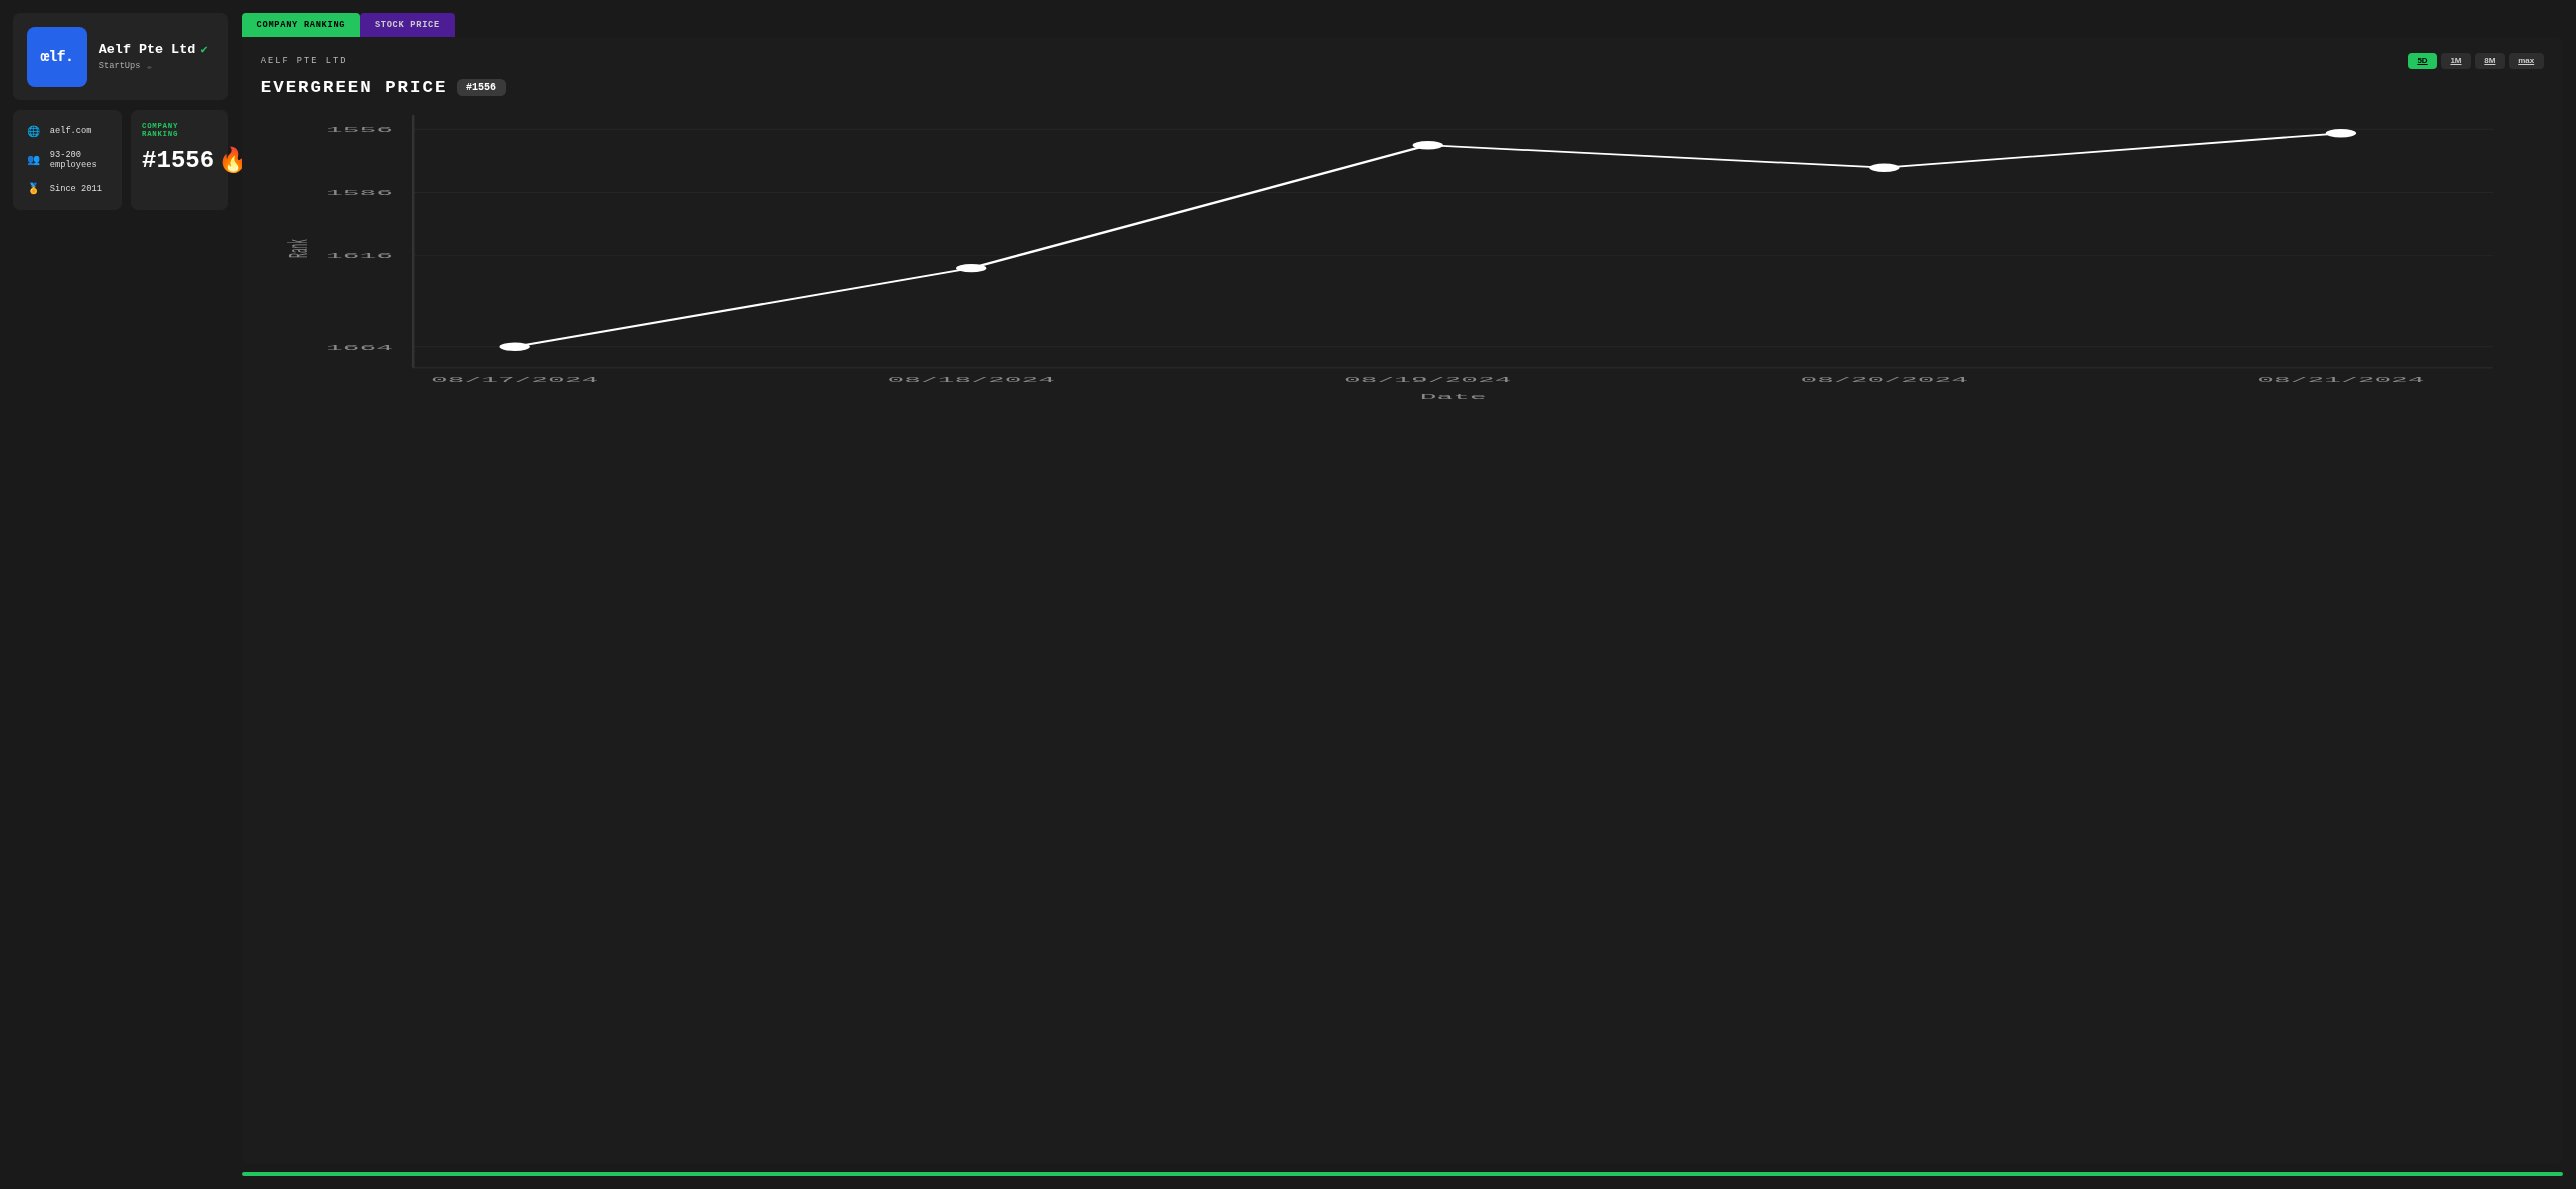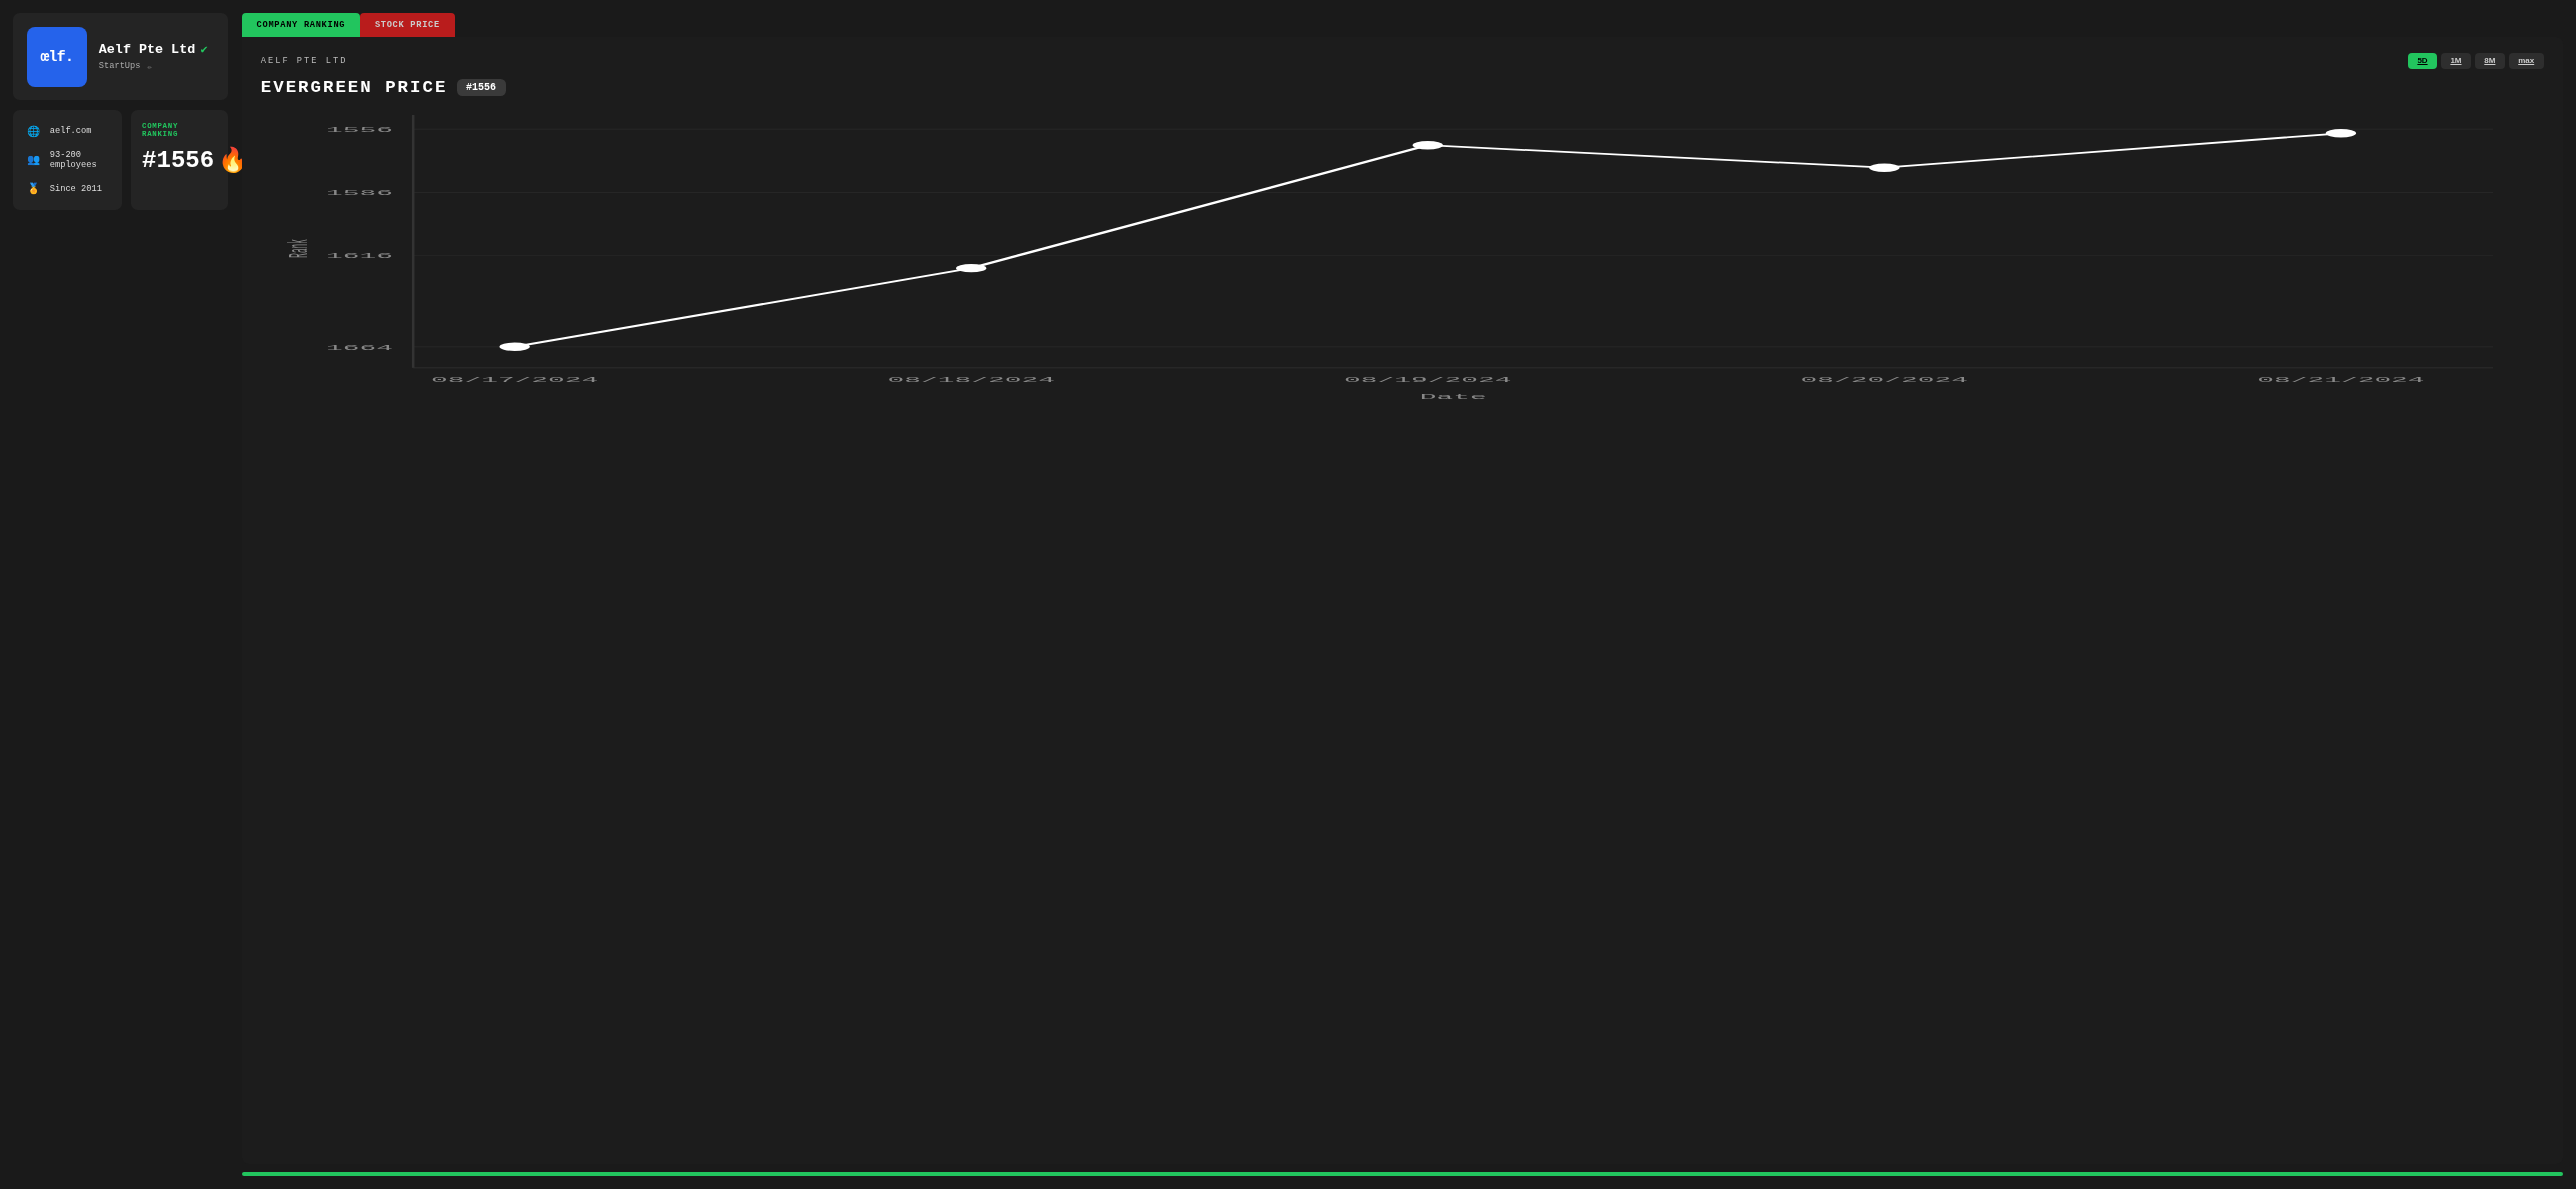--- a/index.html
+++ b/index.html
@@ -163,21 +163,21 @@
       cursor: pointer;
       border-radius: 4px 4px 0 0;
     }
 
     .tab.active {
       background: #22c55e;
       color: #000;
     }
 
     .tab.inactive {
-      background: #b91c1c;
+      background: #4c1d95;
       color: #ccc;
     }
 
     .chart-container {
       background: #1c1c1c;
       border-radius: 0 6.7px 6.7px 6.7px;
       padding: 16px 19px 13.4px 19px;
       flex: 1;
     }
 

